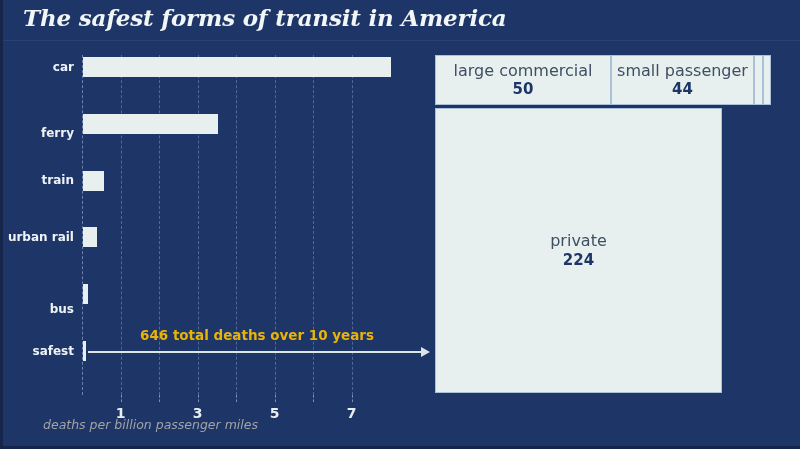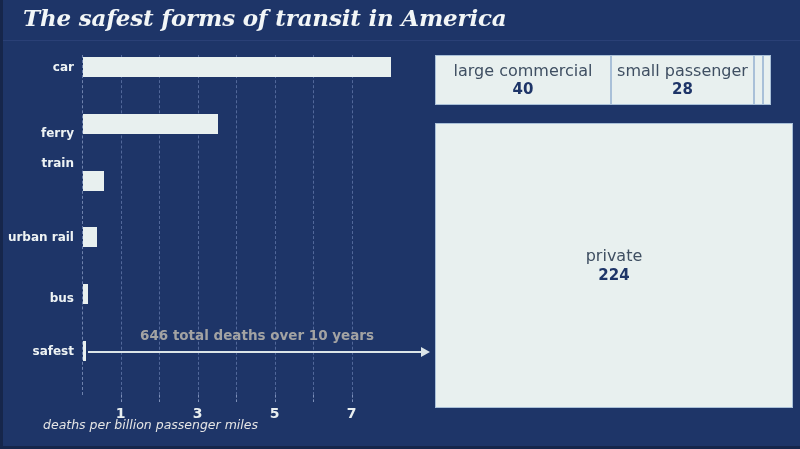--- a/index.html
+++ b/index.html
@@ -105,42 +105,42 @@
     color: #eef3f4;
     white-space: nowrap;
   }
   .axis-title {
     position: absolute;
     top: 372px;
     left: 40px;
     font-family: "DejaVu Sans", sans-serif;
     font-style: italic;
     font-size: 12.5px;
-    color: #e5e5e5;
+    color: #a3a3a3;
     white-space: nowrap;
   }
   .annotation-line {
     position: absolute;
     height: 0;
     border-top: 2px solid #dce5e8;
   }
   .annotation-head {
     position: absolute;
     width: 0;
     height: 0;
     border-top: 5px solid transparent;
     border-bottom: 5px solid transparent;
     border-left: 9px solid #dce5e8;
   }
   .annotation-text {
     position: absolute;
     font-family: "DejaVu Sans", sans-serif;
     font-size: 13.5px;
     font-weight: 700;
-    color: #a3a3a3;
+    color: #eab308;
     white-space: nowrap;
   }
 
   
   .treemap {
     position: absolute;
     left: 432px;
     top: 55px;
     width: 341px;
     height: 338px;
@@ -199,44 +199,44 @@
         <div class="gridline" style="left: 231px;"></div>
         <div class="tickmark" style="left: 231px;"></div>
         <div class="gridline" style="left: 269.5px;"></div>
         <div class="tickmark" style="left: 269.5px;"></div>
         <div class="ticklabel" style="left: 269.5px;">7</div>
         <div class="bar" style="left: 1px; top: 2.33333px; width: 308px;"></div>
         <div class="bar-label-inner" style="left: -8px; top: 12.3333px;">car</div>
         <div class="bar" style="left: 1px; top: 59px; width: 134.75px;"></div>
         <div class="bar-label-inner" style="left: -8px; top: 78px;">ferry</div>
         <div class="bar" style="left: 1px; top: 115.667px; width: 21.175px;"></div>
-        <div class="bar-label-inner" style="left: -8px; top: 108px; padding-left: 28px;">train</div>
+        <div class="bar-label-inner" style="left: -8px; top: 125px; padding-left: 28px;">train</div>
         <div class="bar" style="left: 1px; top: 172.333px; width: 13.86px;"></div>
         <div class="bar-label-inner" style="left: -8px; top: 182.333px;">urban rail</div>
         <div class="bar" style="left: 1px; top: 229px; width: 5.005px;"></div>
-        <div class="bar-label-inner" style="left: -8px; top: 243px;">bus</div>
+        <div class="bar-label-inner" style="left: -8px; top: 254px;">bus</div>
         <div class="bar" style="left: 1px; top: 285.667px; width: 3px;"></div>
         <div class="bar-label-inner" style="left: -8px; top: 295.667px;">safest</div>
         <div class="annotation-line" style="left: 6px; top: 295.667px; width: 334px;"></div>
         <div class="annotation-head" style="left: 339px; top: 291.667px;"></div>
         <div class="annotation-text" style="left: 58px; top: 271.667px;">646 total deaths over 10 years</div>
       </div>
     <div class="axis-title">deaths per billion passenger miles</div>
   </div>
 
   <div class="treemap" id="treemap">
       <div class="tile" style="left: 0px; top: 0px; width: 176px; height: 50px;">
         <div class="tile-name">large commercial</div>
-        <div class="tile-value">40</div>
+        <div class="tile-value">50</div>
       </div>
       <div class="tile" style="left: 176px; top: 0px; width: 143px; height: 50px;">
         <div class="tile-name">small passenger</div>
-        <div class="tile-value">28</div>
+        <div class="tile-value">44</div>
       </div>
       <div class="tile" style="left: 319px; top: 0px; width: 9px; height: 50px;"></div>
       <div class="tile" style="left: 328px; top: 0px; width: 8px; height: 50px;"></div>
-      <div class="tile" style="left: 0px; top: 53px; width: 358px; height: 285px; margin-top: 15px;">
+      <div class="tile" style="left: 0px; top: 53px; width: 287px; height: 285px;">
         <div class="tile-name">private</div>
         <div class="tile-value">224</div>
       </div>
     </div>
 
 </div>
 
 </body></html>

